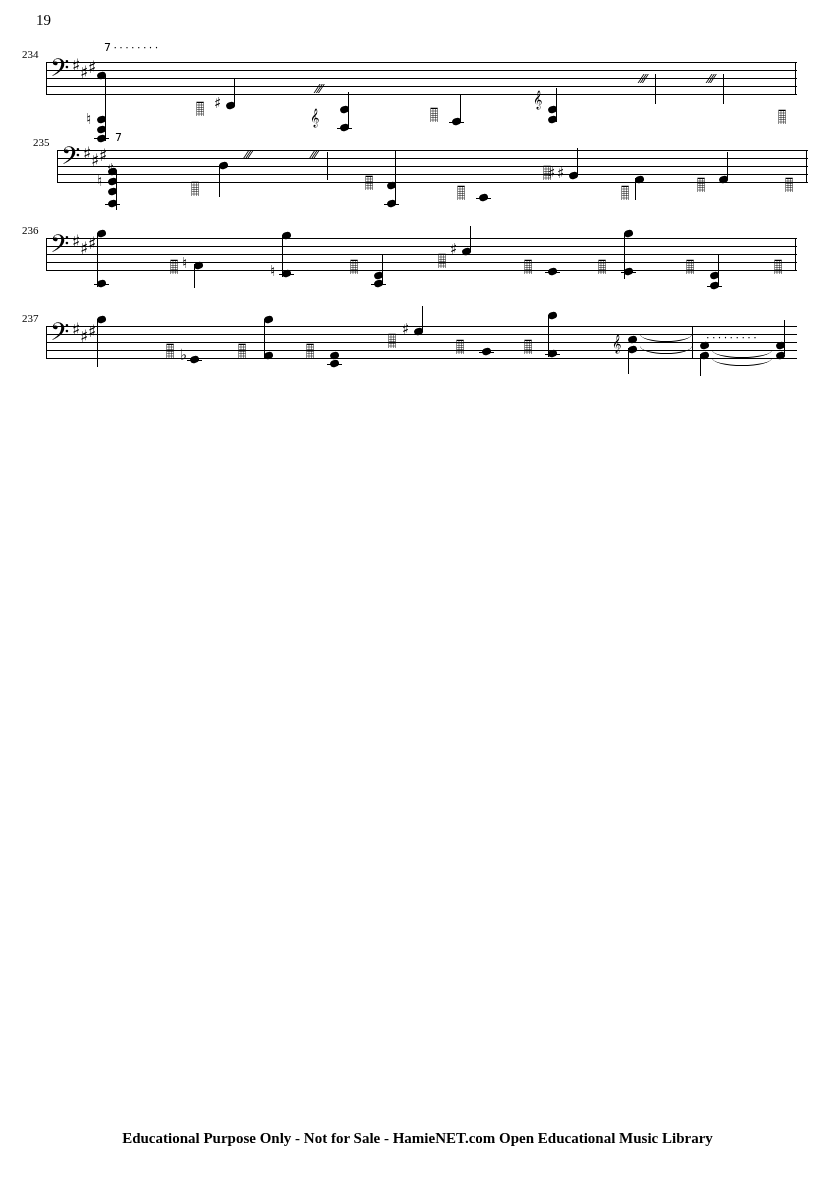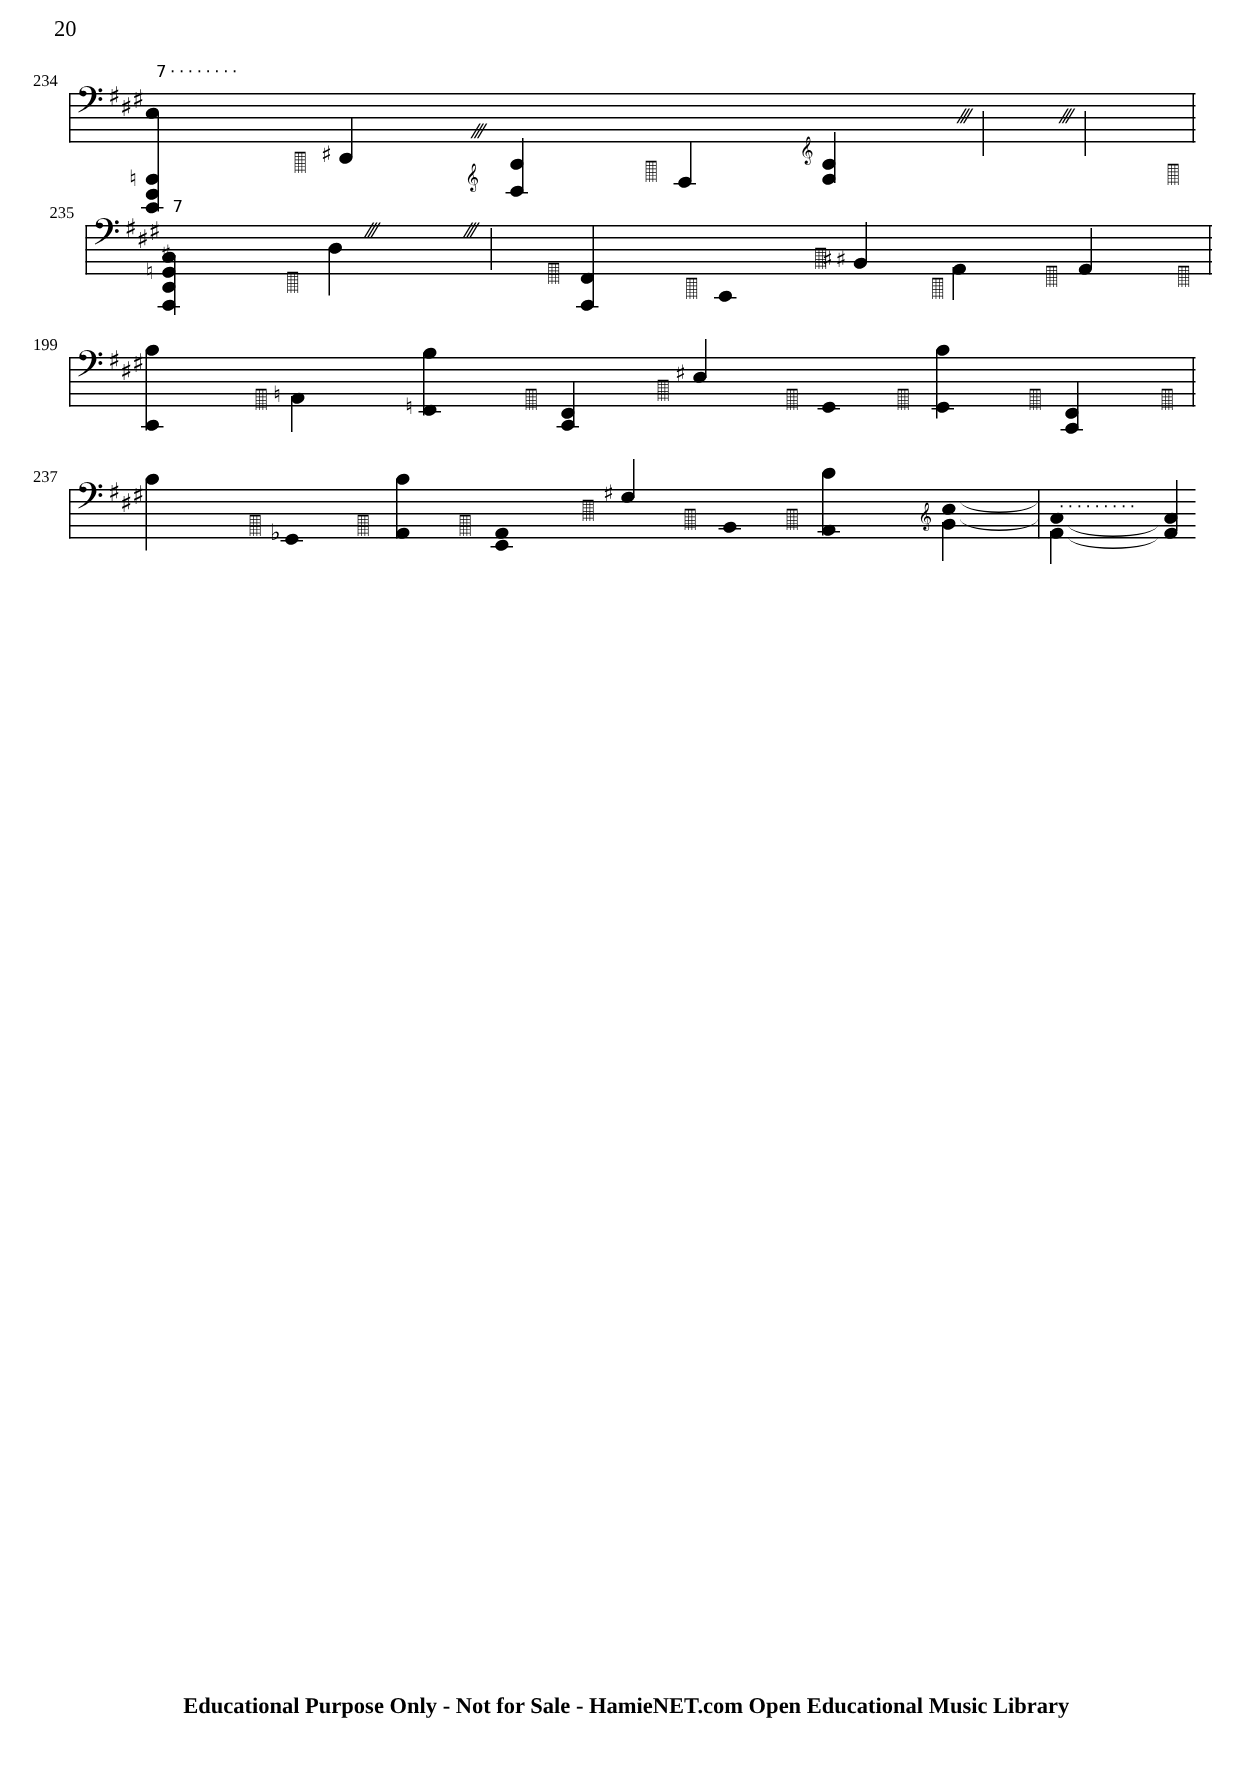--- a/index.html
+++ b/index.html
@@ -177,21 +177,21 @@
     text-align: center;
     font-size: 15px;
     font-family: "Liberation Serif", serif;
     font-weight: bold;
     color: #000;
   }
 </style>
 </head>
 <body>
 
-<div class="page-number">20</div>
+<div class="page-number">19</div>
 
 <div id="score">
 
   <div class="system" style="top:30px;">
     <div class="measure-number">234</div>
 
     <div class="staff">
       <div class="line l0"></div>
         <div class="line l1"></div>
         <div class="line l2"></div>
@@ -308,21 +308,21 @@
     <div class="rest-quarter gl" style="left:610px; top:66px;">𝄝</div>
 
     <div class="rest-quarter gl" style="left:686px; top:58px;">𝄝</div>
     <div class="notehead" style="left:708px; top:58px;"></div>
     <div class="stem" style="left:716px; top:34px; height:27px;"></div>
 
     <div class="rest-quarter gl" style="left:774px; top:58px;">𝄝</div>
   </div>
 
   <div class="system" style="top:206px;">
-    <div class="measure-number">199</div>
+    <div class="measure-number">236</div>
 
     <div class="staff">
       <div class="line l0"></div>
         <div class="line l1"></div>
         <div class="line l2"></div>
         <div class="line l3"></div>
         <div class="line l4"></div>
     </div>
     <div class="barline start"></div>
     <div class="barline end"></div>

